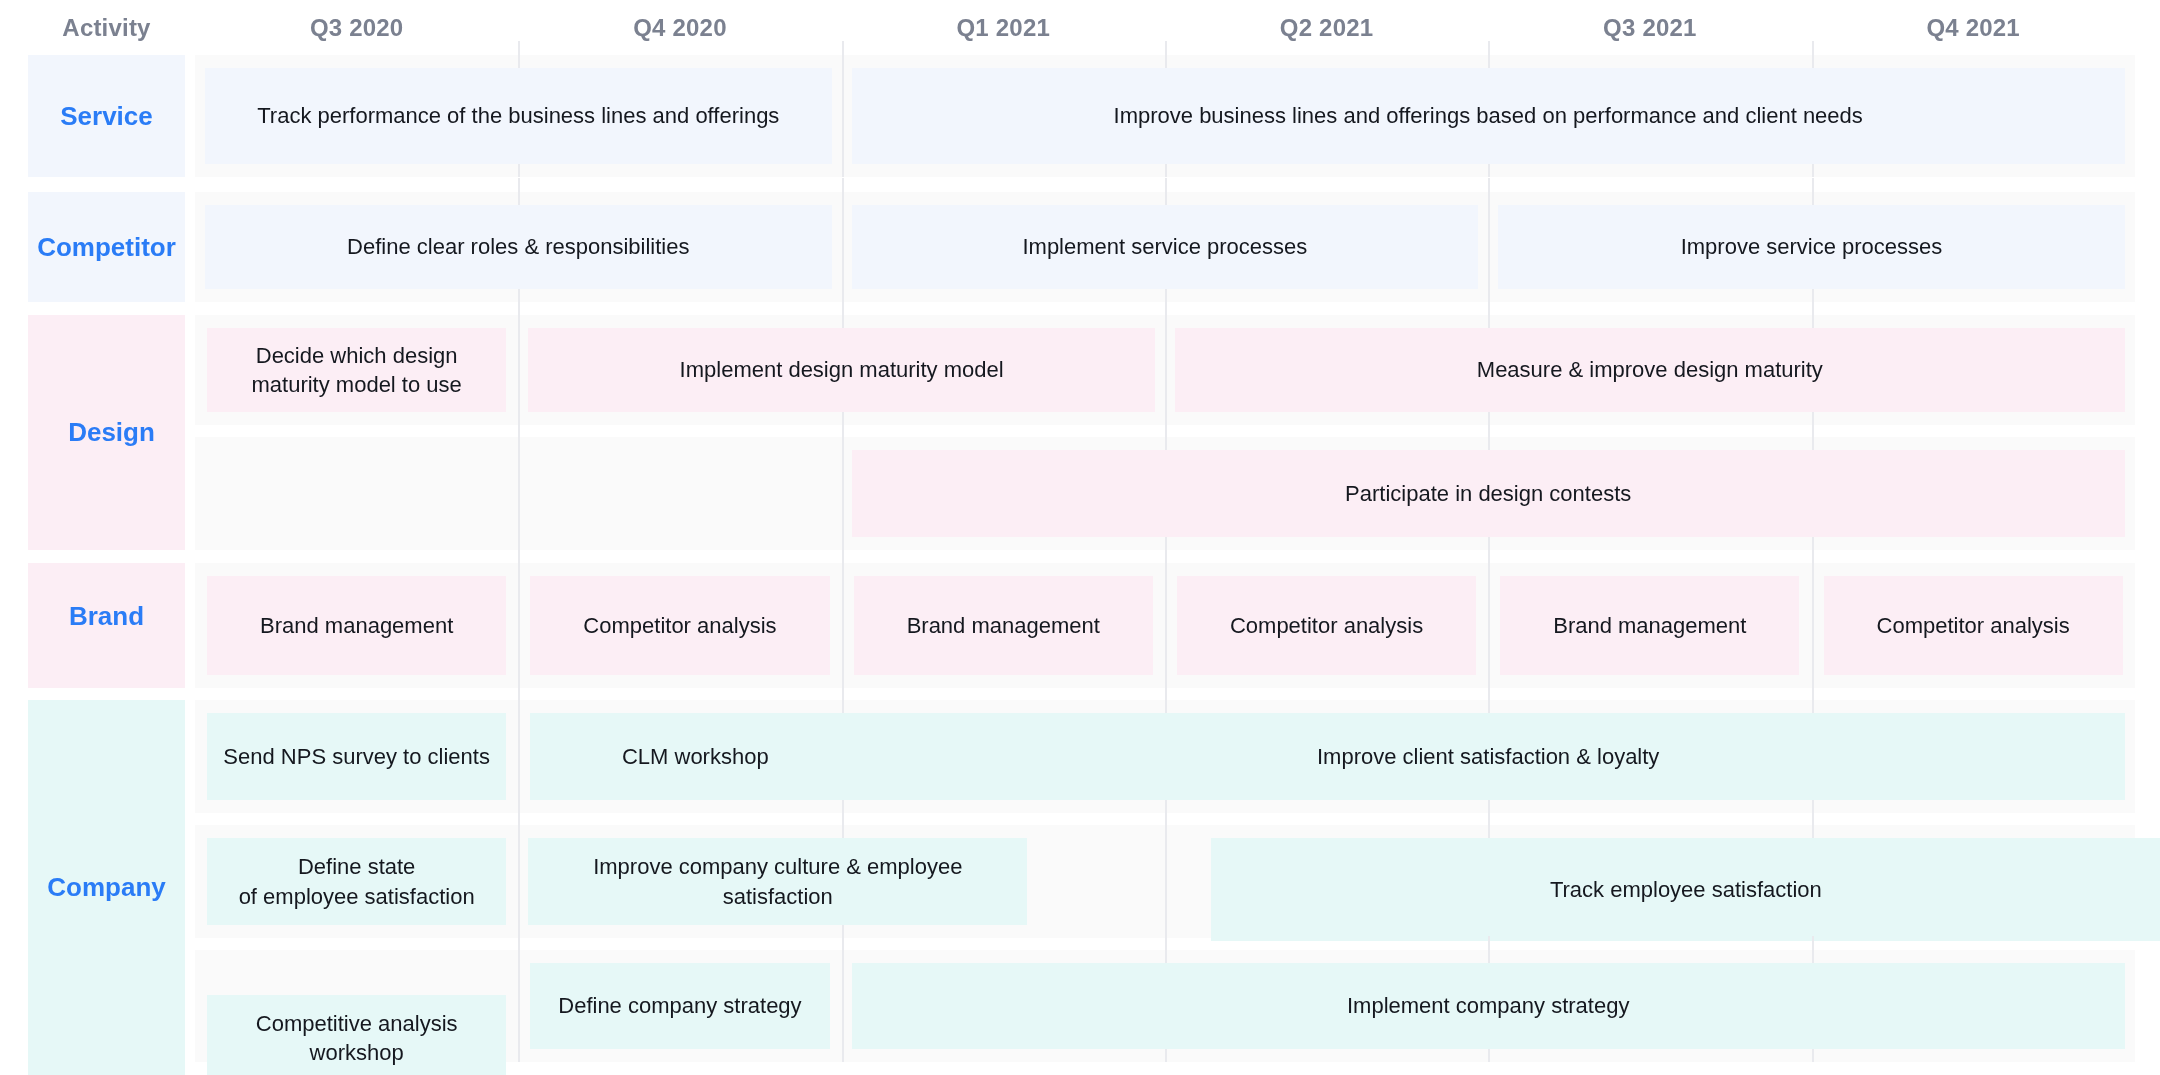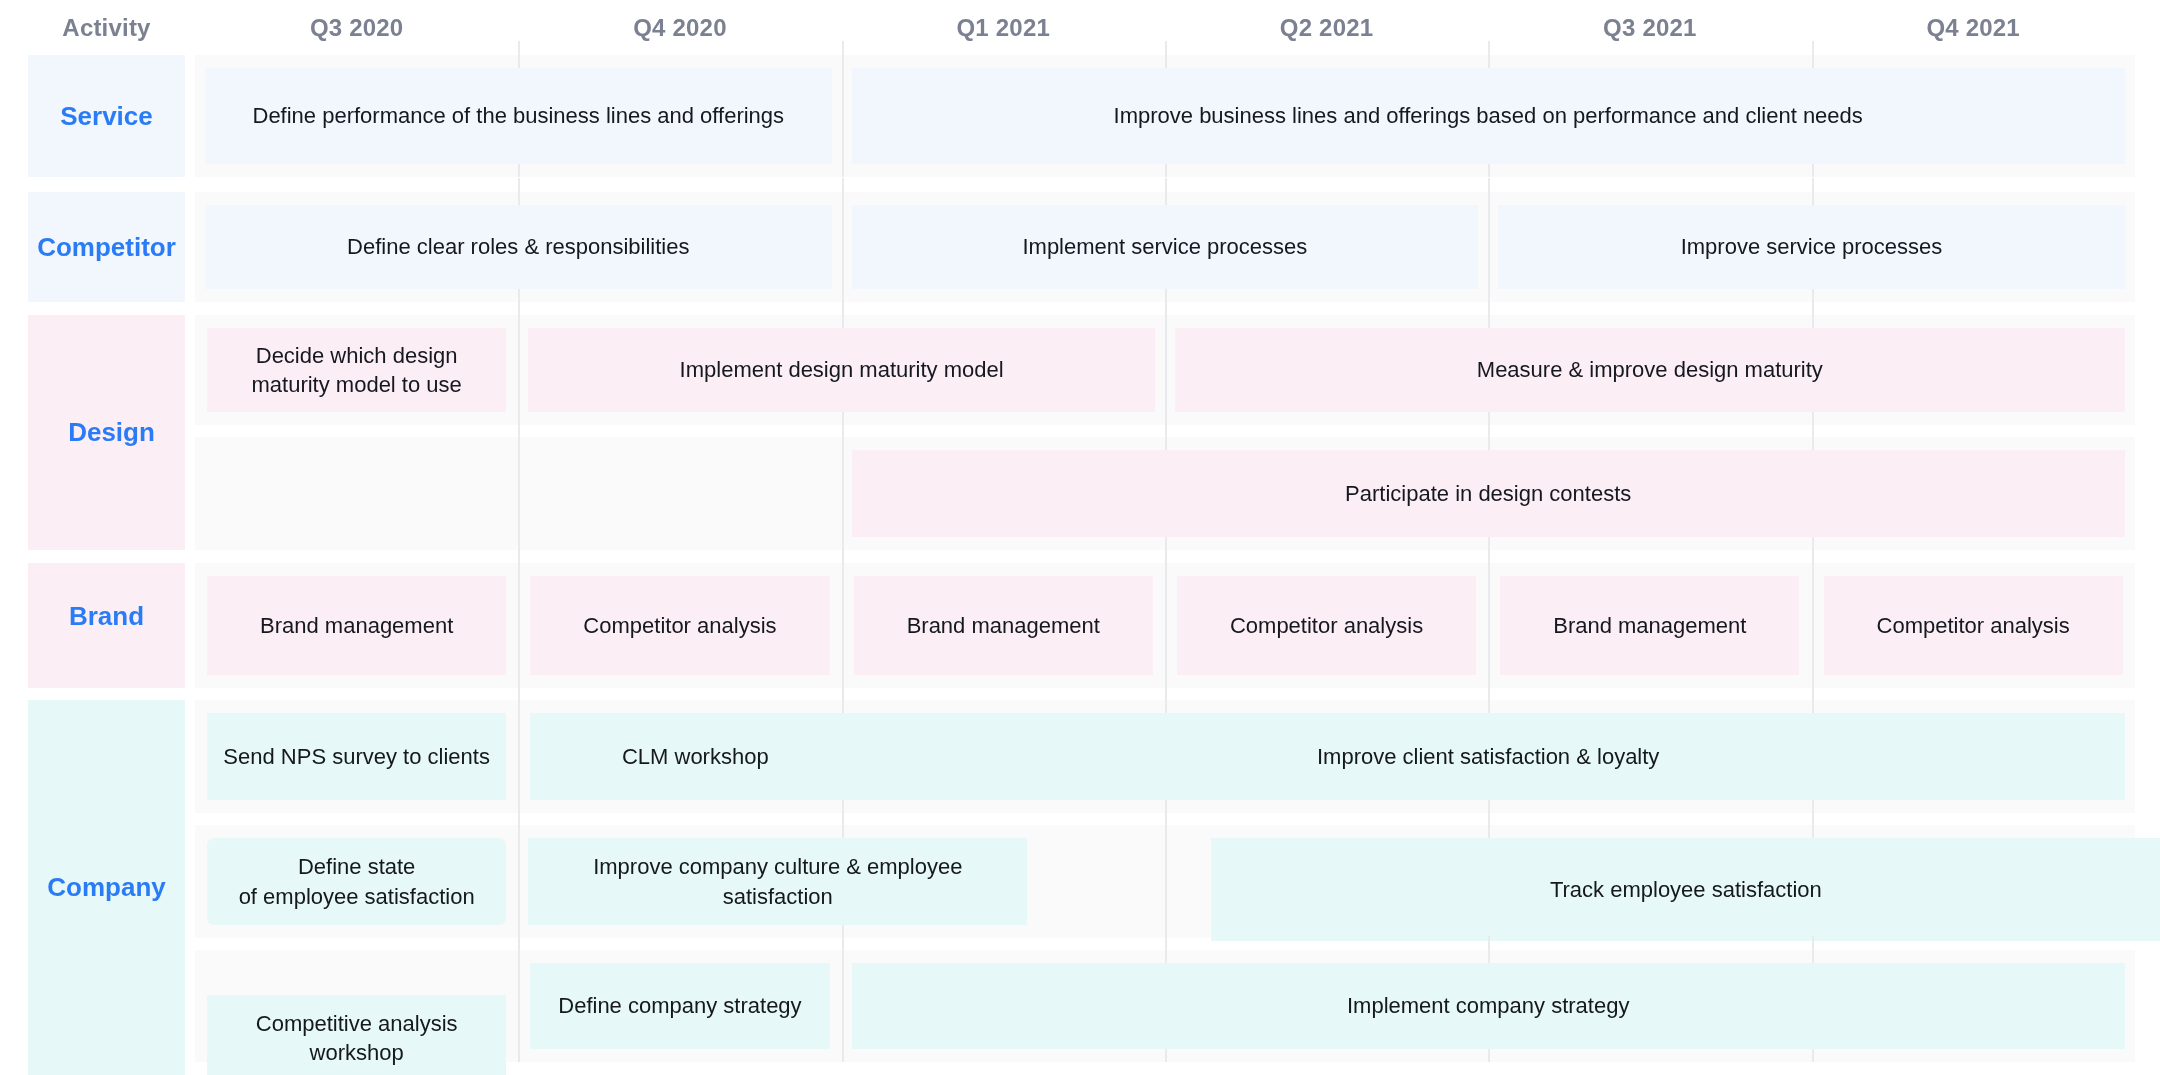--- a/index.html
+++ b/index.html
@@ -97,21 +97,21 @@
 
   <div id="body-layer">
       <div class="sec-bg blue" style="top: 55px; height: 122px;"></div>
       <div class="act-label" style="top: 55px; height: 122px;">Service</div>
       <div class="track" style="top: 55px; height: 122px;"></div>
       <div class="gridline" style="left: 518.3px; top: 41px; height: 136px;"></div>
       <div class="gridline" style="left: 841.6px; top: 41px; height: 136px;"></div>
       <div class="gridline" style="left: 1164.9px; top: 41px; height: 136px;"></div>
       <div class="gridline" style="left: 1488.2px; top: 41px; height: 136px;"></div>
       <div class="gridline" style="left: 1811.5px; top: 41px; height: 136px;"></div>
-      <div class="bar blue" style="left: 205px; width: 626.6px; top: 68px; height: 96px;">Define performance of the business lines and offerings</div>
+      <div class="bar blue" style="left: 205px; width: 626.6px; top: 68px; height: 96px;">Track performance of the business lines and offerings</div>
       <div class="bar blue" style="left: 851.6px; width: 1273.2px; top: 68px; height: 96px;">Improve business lines and offerings based on performance and client needs</div>
       <div class="sec-bg blue" style="top: 192px; height: 110px;"></div>
       <div class="act-label" style="top: 192px; height: 110px;">Competitor</div>
       <div class="track" style="top: 192px; height: 110px;"></div>
       <div class="gridline" style="left: 518.3px; top: 178px; height: 124px;"></div>
       <div class="gridline" style="left: 841.6px; top: 178px; height: 124px;"></div>
       <div class="gridline" style="left: 1164.9px; top: 178px; height: 124px;"></div>
       <div class="gridline" style="left: 1488.2px; top: 178px; height: 124px;"></div>
       <div class="gridline" style="left: 1811.5px; top: 178px; height: 124px;"></div>
       <div class="bar blue" style="left: 205px; width: 626.6px; top: 205px; height: 84px;">Define clear roles &amp; responsibilities</div>
@@ -160,21 +160,21 @@
       <div class="gridline" style="left: 1811.5px; top: 686px; height: 127px;"></div>
       <div class="bar mint" style="left: 207px; width: 299.3px; top: 713px; height: 87px;">Send NPS survey to clients</div>
       <div class="bar mint" style="left: 530.3px; width: 330px; top: 713px; height: 87px;">CLM workshop</div>
       <div class="bar mint" style="left: 851.6px; width: 1273.2px; top: 713px; height: 87px;">Improve client satisfaction &amp; loyalty</div>
       <div class="track" style="top: 825px; height: 113px;"></div>
       <div class="gridline" style="left: 518.3px; top: 811px; height: 127px;"></div>
       <div class="gridline" style="left: 841.6px; top: 811px; height: 127px;"></div>
       <div class="gridline" style="left: 1164.9px; top: 811px; height: 127px;"></div>
       <div class="gridline" style="left: 1488.2px; top: 811px; height: 127px;"></div>
       <div class="gridline" style="left: 1811.5px; top: 811px; height: 127px;"></div>
-      <div class="bar mint" style="left: 207px; width: 299.3px; top: 838px; height: 87px; border-radius: 7px;">Define state
+      <div class="bar mint" style="left: 207px; width: 299.3px; top: 838px; height: 87px;">Define state
 of employee satisfaction</div>
       <div class="bar mint" style="left: 528.3px; width: 499px; top: 838px; height: 87px;">Improve company culture &amp; employee satisfaction</div>
       <div class="bar mint" style="left: 1174.9px; width: 949.9px; top: 838px; height: 103px; margin-left: 36px;">Track employee satisfaction</div>
       <div class="track" style="top: 950px; height: 112px;"></div>
       <div class="gridline" style="left: 518.3px; top: 936px; height: 126px;"></div>
       <div class="gridline" style="left: 841.6px; top: 936px; height: 126px;"></div>
       <div class="gridline" style="left: 1164.9px; top: 936px; height: 126px;"></div>
       <div class="gridline" style="left: 1488.2px; top: 936px; height: 126px;"></div>
       <div class="gridline" style="left: 1811.5px; top: 936px; height: 126px;"></div>
       <div class="bar mint" style="left: 207px; width: 299.3px; top: 963px; height: 86px; margin-top: 32px;">Competitive analysis

